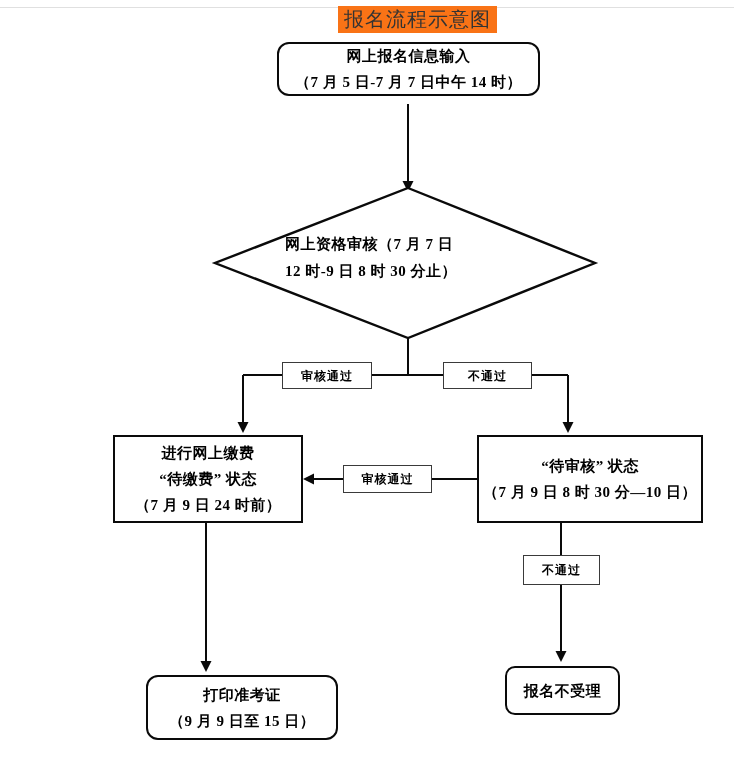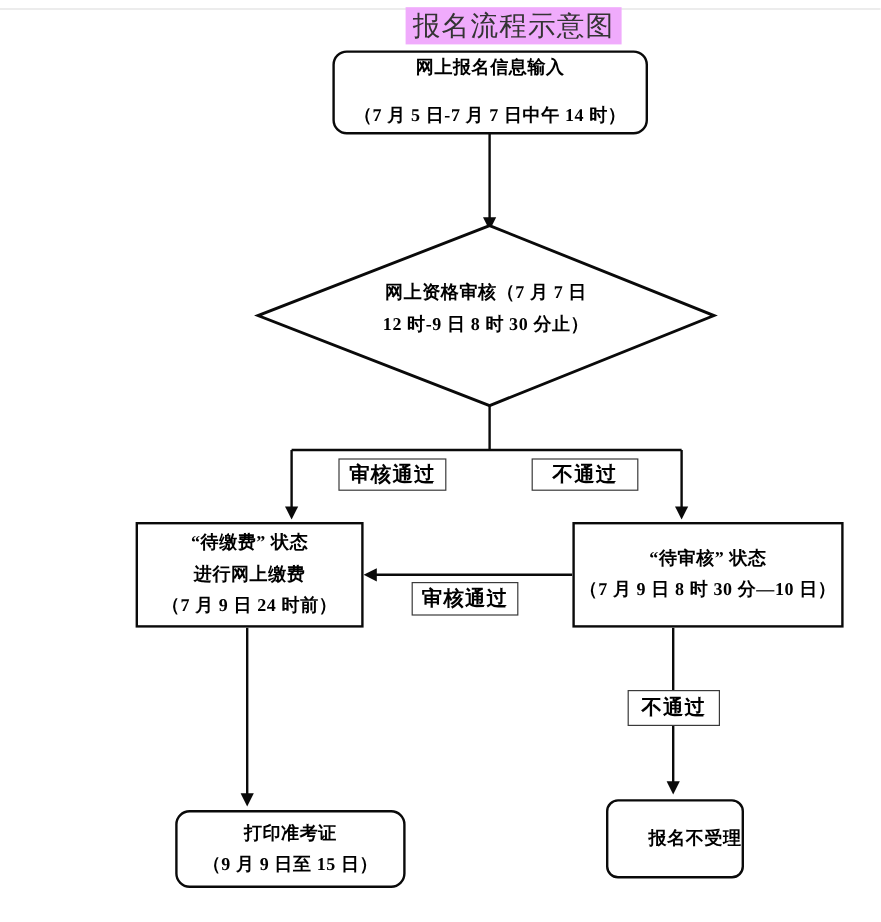--- a/index.html
+++ b/index.html
@@ -6,56 +6,56 @@
   html, body { background: #ffffff; }
   body { width: 734px; height: 768px; position: relative; font-family: "Liberation Serif", serif; }
 
   .stage { position: absolute; left: 0; top: 0; width: 734px; height: 768px; background: #fff; overflow: hidden; }
 
   .divider { position: absolute; left: 0; top: 7px; width: 734px; height: 1px; background: #e0e0e0; }
 
   .title {
     position: absolute; left: 338px; top: 6px;
     font-family: "Liberation Sans", sans-serif;
-    font-size: 23px; font-weight: 500; color: #333;
-    background: #f0abfc; padding: 0 6px; letter-spacing: 1px; white-space: nowrap;
+    font-size: 20px; font-weight: 500; color: #333;
+    background: #f97316; padding: 0 6px; letter-spacing: 1px; white-space: nowrap;
   }
 
   svg.wires { position: absolute; left: 0; top: 0; }
   svg.wires line { stroke: #0a0a0a; stroke-width: 2; }
   svg.wires polygon.arrow { fill: #0a0a0a; }
   svg.wires polygon.diamond { fill: #ffffff; stroke: #0a0a0a; stroke-width: 2.4; }
 
   .node {
     position: absolute; background: #fff;
     border: 2.5px solid #0a0a0a;
     display: flex; flex-direction: column; align-items: center; justify-content: center;
     font-weight: 700; font-size: 15px; color: #000;
     line-height: 26px; letter-spacing: 0.5px; text-align: center; white-space: nowrap;
   }
   .node.rounded { border-radius: 12px; }
 
-  .node-start        { left: 277px; top: 42px;  width: 263px; height: 70px; justify-content: space-between; }
+  .node-start        { left: 277px; top: 42px;  width: 263px; height: 54px; }
   .node-payment      { left: 113px; top: 435px; width: 190px; height: 88px; }
   .node-second       { left: 477px; top: 435px; width: 226px; height: 88px; }
   .node-print        { left: 118px; top: 675px; width: 192px; height: 65px; margin-left: 28px; }
-  .node-rejected     { left: 505px; top: 666px; width: 115px; height: 66px; border-radius: 10px; align-items: flex-end; }
+  .node-rejected     { left: 505px; top: 666px; width: 115px; height: 49px; border-radius: 10px; }
 
   .diamond-text {
     position: absolute; left: 285px; top: 231px; width: 240px;
     font-weight: 700; font-size: 15px; line-height: 27px; color: #000;
-    text-align: center; letter-spacing: 0.5px; white-space: nowrap;
+    text-align: left; letter-spacing: 0.5px; white-space: nowrap;
   }
 
   .edge-label {
     position: absolute; background: #fff;
     border: 1.5px solid #3a3a3a;
     display: flex; flex-direction: column; align-items: center; justify-content: center;
-    font-weight: 700; font-size: 17px; color: #000;
-    line-height: 20px; letter-spacing: 1px; text-align: center; white-space: nowrap; margin-top: 20px;
+    font-weight: 700; font-size: 12px; color: #000;
+    line-height: 20px; letter-spacing: 1px; text-align: center; white-space: nowrap;
   }
   .lbl-review-pass  { left: 282px; top: 362px; width: 90px; height: 27px; }
   .lbl-review-fail  { left: 443px; top: 362px; width: 89px; height: 27px; }
   .lbl-second-pass  { left: 343px; top: 465px; width: 89px; height: 28px; }
   .lbl-pay-done     { left: 163px; top: 555px; width: 85px; height: 50px; }
   .lbl-second-fail  { left: 523px; top: 555px; width: 77px; height: 30px; }
 </style>
 </head>
 <body>
 
@@ -103,22 +103,22 @@
 
   <div class="edge-label lbl-review-pass">
     <div>审核通过</div>
   </div>
 
   <div class="edge-label lbl-review-fail">
     <div>不通过</div>
   </div>
 
   <div class="node node-payment">
+    <div>进行网上缴费</div>
     <div>“待缴费” 状态</div>
-    <div>进行网上缴费</div>
     <div>（7 月 9 日 24 时前）</div>
   </div>
 
   <div class="node node-second">
     <div>“待审核” 状态</div>
     <div>（7 月 9 日 8 时 30 分—10 日）</div>
   </div>
 
   <div class="edge-label lbl-second-pass">
     <div>审核通过</div>

